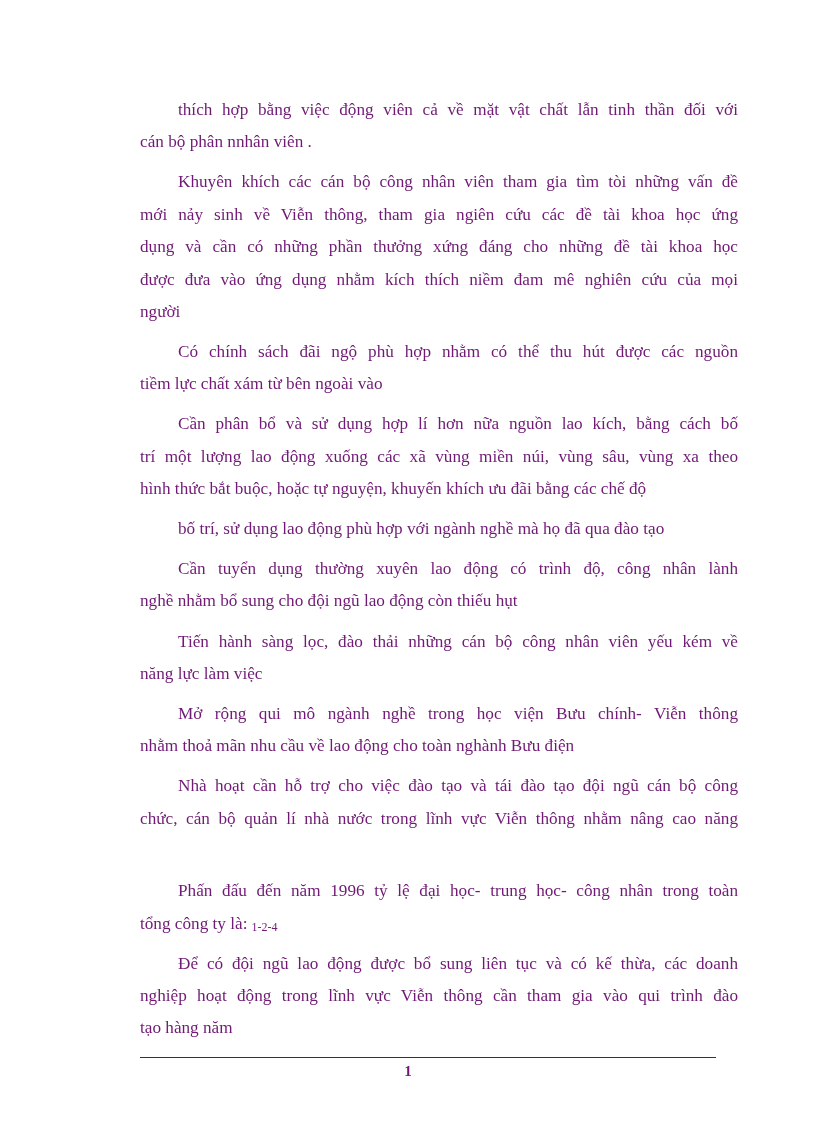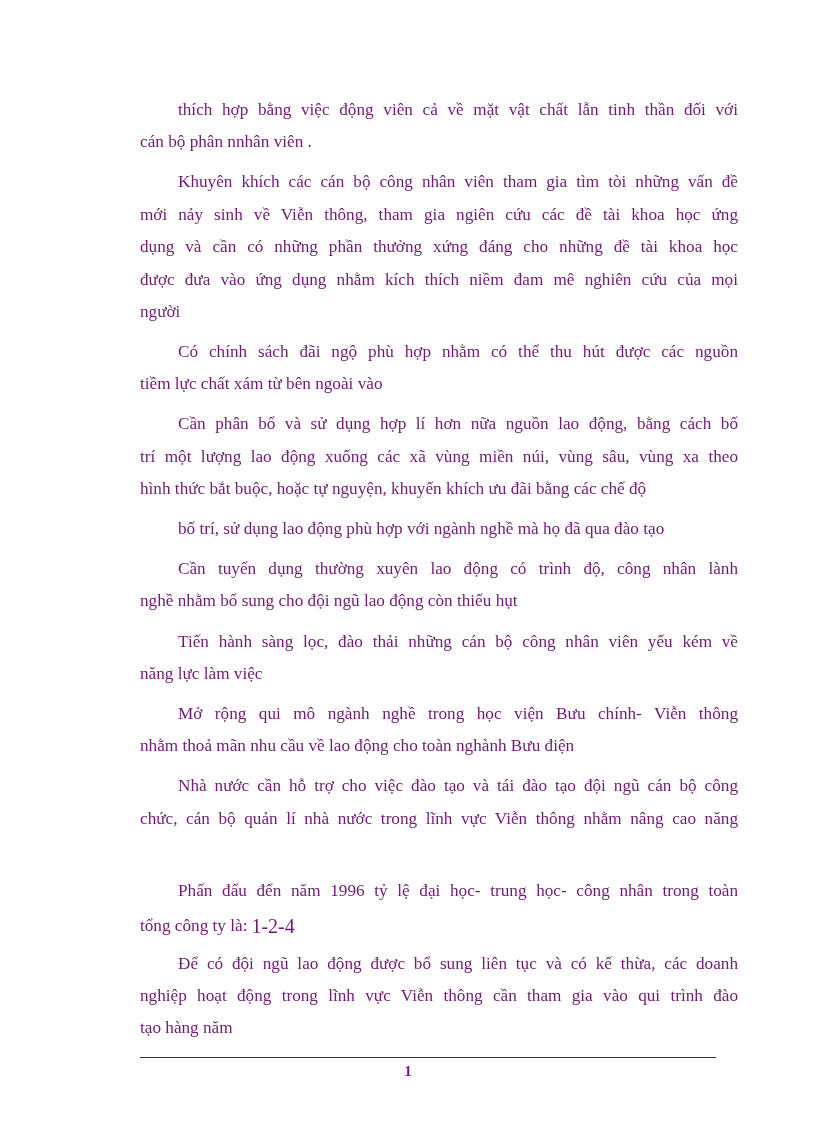--- a/index.html
+++ b/index.html
@@ -7,21 +7,21 @@
   .page {
     position: absolute; left: 0; top: 8px; width: 784px; height: 1123px;
     font-family: "Liberation Serif", serif; color: #701a75; font-size: 17.2px;
   }
   .line {
     position: absolute; left: 140px; width: 598px; white-space: nowrap;
     text-align: justify; text-align-last: justify; line-height: 20px;
   }
   .line.indent { left: 178px; width: 560px; }
   .line.last { text-align-last: left; }
-  .small-val { font-size: 20px; position: relative; top: 2px; margin-left: 4px; }
+  .small-val { font-size: 12px; position: relative; top: 2px; margin-left: 4px; }
   .footer-rule {
     position: absolute; left: 140px; top: 1049px; width: 576px; height: 0;
     border-top: 1px solid #333;
   }
   .page-number {
     position: absolute; left: 0; width: 816px; top: 1055px; text-align: center;
     font-weight: bold; font-size: 15px;
   }
   .page-edge {
     position: absolute; left: 18px; width: 780px; top: 1122px; height: 0;
@@ -37,36 +37,36 @@
 
   <div class="line indent" style="top:164px">Khuyên khích các cán bộ công nhân viên tham gia tìm tòi những vấn đề</div>
   <div class="line" style="top:197px">mới nảy sinh về Viễn thông, tham gia ngiên cứu các đề tài khoa học ứng</div>
   <div class="line" style="top:229px">dụng và cần có những phần thưởng xứng đáng cho những đề tài khoa học</div>
   <div class="line" style="top:262px">được đưa vào ứng dụng nhằm kích thích niềm đam mê nghiên cứu của mọi</div>
   <div class="line last" style="top:294px">người</div>
 
   <div class="line indent" style="top:334px">Có chính sách đãi ngộ phù hợp nhằm có thể thu hút được các nguồn</div>
   <div class="line last" style="top:366px">tiềm lực chất xám từ bên ngoài vào</div>
 
-  <div class="line indent" style="top:406px">Cần phân bổ và sử dụng hợp lí hơn nữa nguồn lao động, bằng cách bố</div>
+  <div class="line indent" style="top:406px">Cần phân bổ và sử dụng hợp lí hơn nữa nguồn lao kích, bằng cách bố</div>
   <div class="line" style="top:439px">trí một lượng lao động xuống các xã vùng miền núi, vùng sâu, vùng xa theo</div>
   <div class="line last" style="top:471px">hình thức bắt buộc, hoặc tự nguyện, khuyến khích ưu đãi bằng các chế độ</div>
 
   <div class="line indent last" style="top:511px">bố trí, sử dụng lao động phù hợp với ngành nghề mà họ đã qua đào tạo</div>
 
   <div class="line indent" style="top:551px">Cần tuyển dụng thường xuyên lao động có trình độ, công nhân lành</div>
   <div class="line last" style="top:583px">nghề nhằm bổ sung cho đội ngũ lao động còn thiếu hụt</div>
 
   <div class="line indent" style="top:624px">Tiến hành sàng lọc, đào thải những cán bộ công nhân viên yếu kém về</div>
   <div class="line last" style="top:656px">năng lực làm việc</div>
 
   <div class="line indent" style="top:696px">Mở rộng qui mô ngành nghề trong học viện Bưu chính- Viễn thông</div>
   <div class="line last" style="top:728px">nhằm thoả mãn nhu cầu về lao động cho toàn nghành Bưu điện</div>
 
-  <div class="line indent" style="top:768px">Nhà nước cần hỗ trợ cho việc đào tạo và tái đào tạo đội ngũ cán bộ công</div>
+  <div class="line indent" style="top:768px">Nhà hoạt cần hỗ trợ cho việc đào tạo và tái đào tạo đội ngũ cán bộ công</div>
   <div class="line" style="top:801px">chức, cán bộ quản lí nhà nước trong lĩnh vực Viễn thông nhằm nâng cao năng</div>
 
   <div class="line indent" style="top:873px">Phấn đấu đến năm 1996 tỷ lệ đại học- trung học- công nhân trong toàn</div>
   <div class="line last" style="top:906px">
     <span>tổng công ty là:</span><span class="small-val">1-2-4</span>
   </div>
 
   <div class="line indent" style="top:946px">Để có đội ngũ lao động được bổ sung liên tục và có kế thừa, các doanh</div>
   <div class="line" style="top:978px">nghiệp hoạt động trong lĩnh vực Viễn thông cần tham gia vào qui trình đào</div>
   <div class="line last" style="top:1010px">tạo hàng năm</div>

